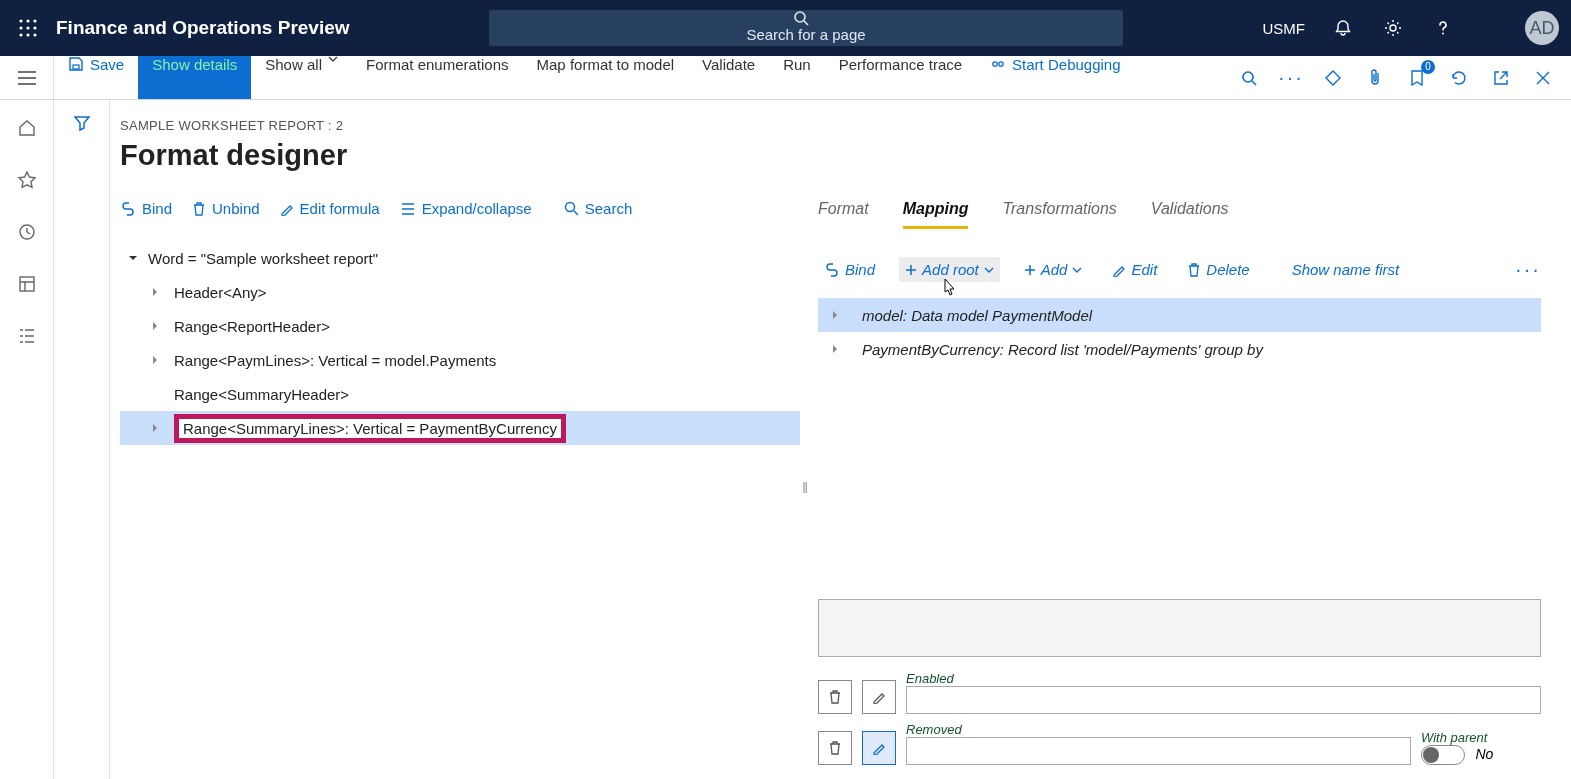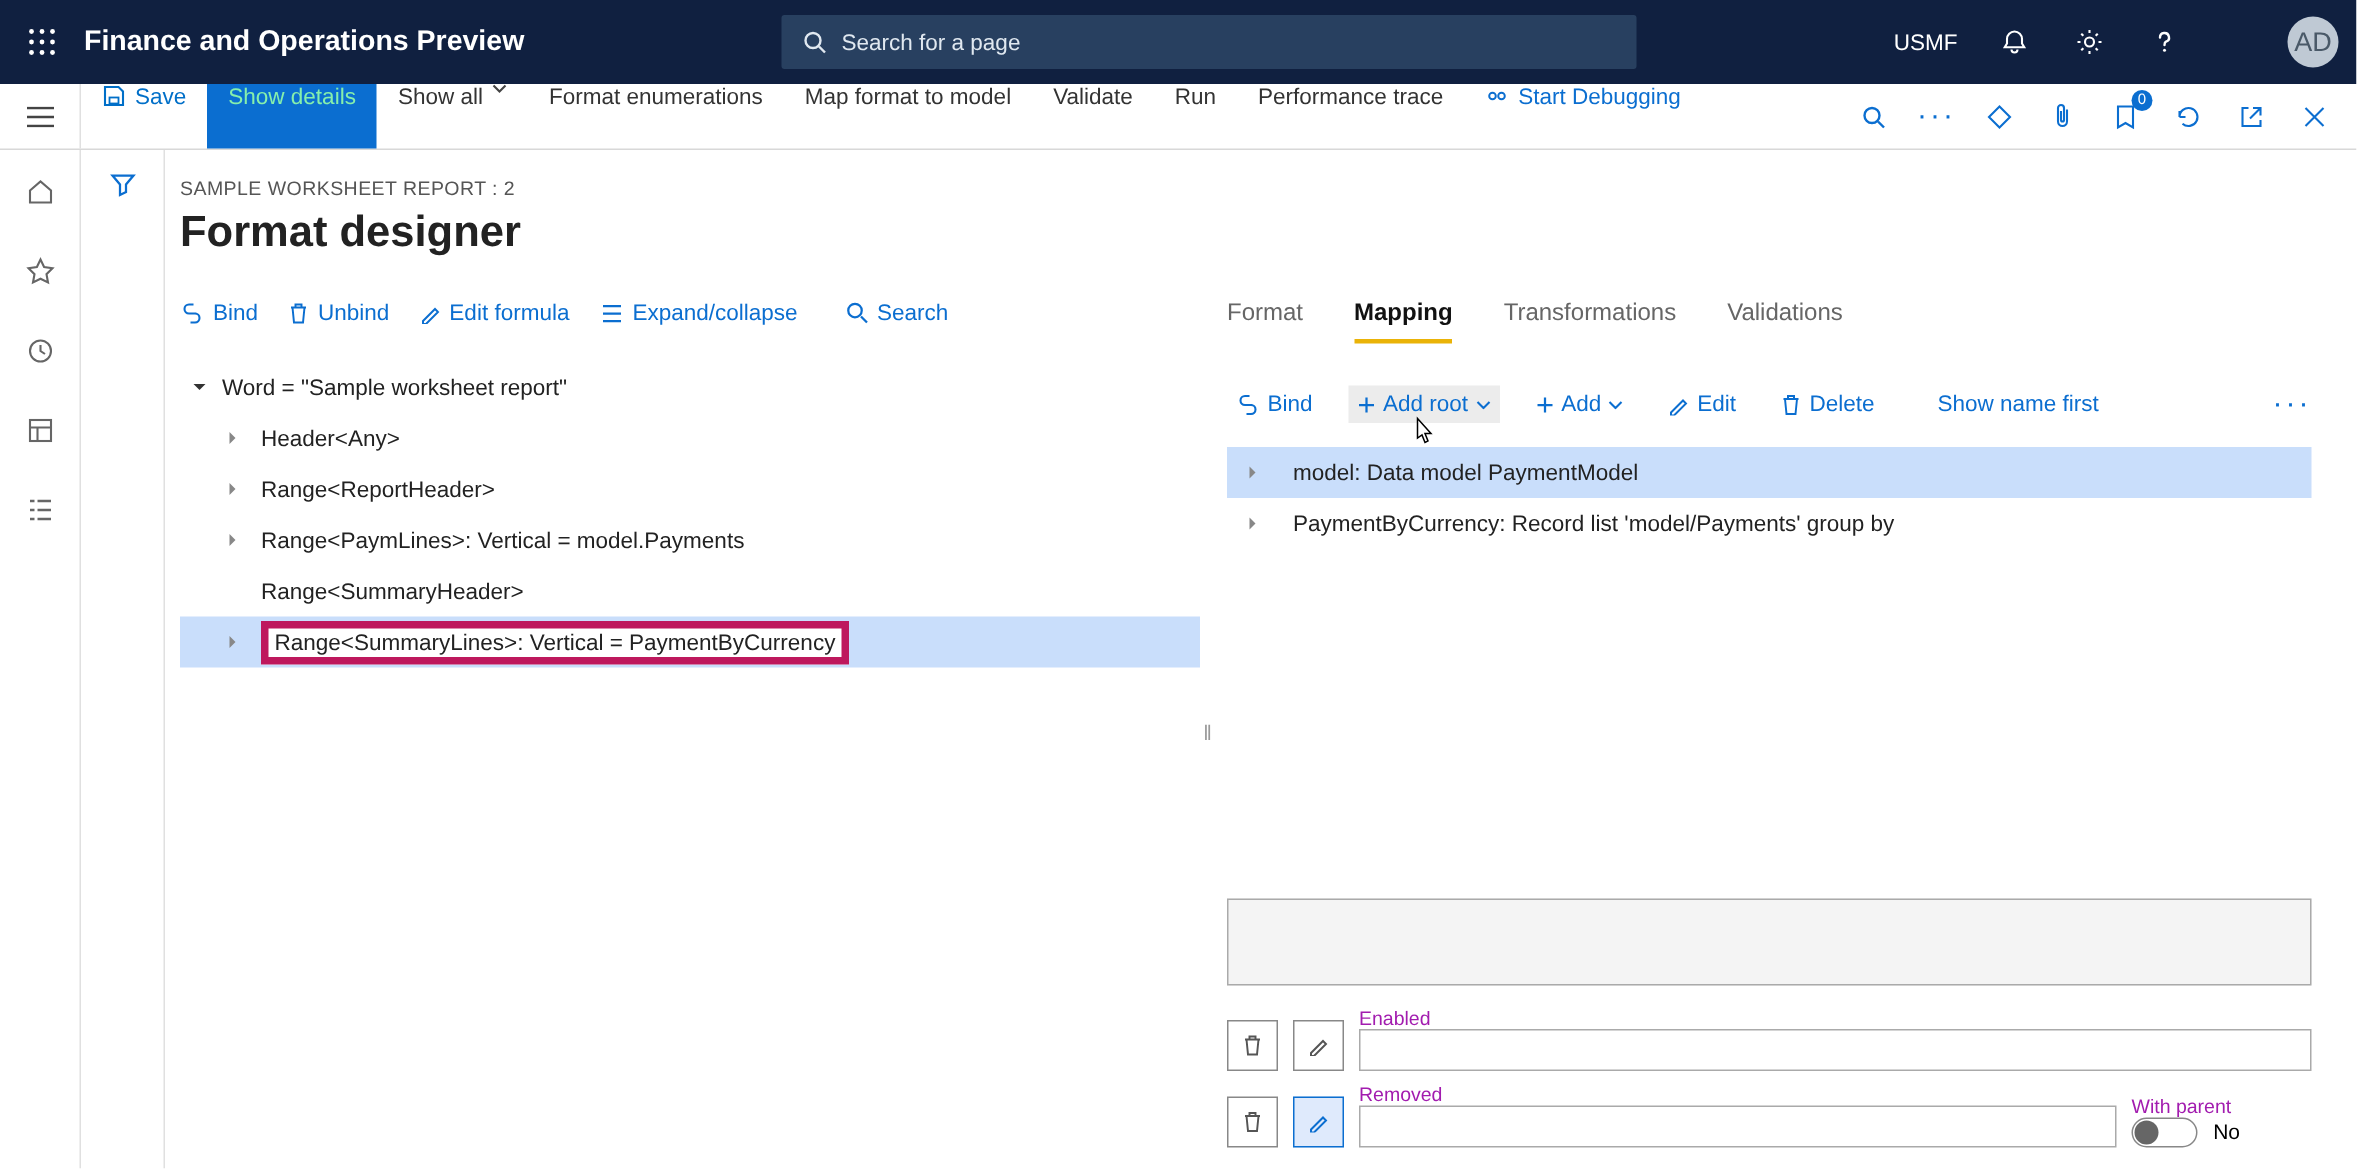--- a/index.html
+++ b/index.html
@@ -2,21 +2,21 @@
 <html><head>
 <meta charset="utf-8">
 <style>
 * { box-sizing: border-box; margin: 0; padding: 0; font-family: "Segoe UI", Arial, sans-serif; }
 body { width: 1571px; height: 779px; overflow: hidden; background: #fff; }
 
 
 .top-header { height: 56px; background: #102040; display: flex; align-items: center; color: #fff; padding: 0 12px; }
 .top-header .waffle { width: 32px; height: 32px; display:flex; align-items:center; justify-content:center; cursor:pointer; }
 .top-header .app-title { font-size: 19px; font-weight: 600; margin-left: 12px; }
-.top-header .search-box { margin-left: auto; margin-right: auto; width: 570px; height: 36px; background: #284060; border-radius: 2px; display:flex; align-items:center; padding: 0 14px; color:#e0e8f0; }
+.top-header .search-box { margin-left: auto; margin-right: auto; width: 634px; height: 36px; background: #284060; border-radius: 2px; display:flex; align-items:center; padding: 0 14px; color:#e0e8f0;flex-direction:column; }
 .top-header .search-box svg { margin-right: 10px; }
 .top-header .search-box span { font-size: 15px; }
 .top-header .right-cluster { display:flex; align-items:center; gap: 26px; }
 .top-header .right-cluster .entity { font-size: 15px; }
 .top-header .hdr-icon { width:24px; height:24px; display:flex; align-items:center; justify-content:center; cursor:pointer; }
 .top-header .avatar { width:34px; height:34px; border-radius:50%; background:#bfc9d4; color:#4a5968; display:flex; align-items:center; justify-content:center; font-size:18px; font-weight:400;margin-left:44px; }
 
 
 .cmd-bar { height: 44px; background:#fff; border-bottom:1px solid #d8d8d8; display:flex; align-items:center; }
 .cmd-bar .hamburger { width: 54px; display:flex; align-items:center; justify-content:center; border-right:1px solid #e0e0e0; height:100%; cursor:pointer;}
@@ -49,21 +49,21 @@
 .tree { margin-top:24px; padding-left:10px; }
 .tree-row { display:flex; align-items:center; height:34px; font-size:15px; color:#222; padding-left:4px; }
 .tree-row .caret { width:18px; height:18px; display:inline-flex; align-items:center; justify-content:center; margin-right:6px; }
 .tree-row.level1 { padding-left:26px;align-items:center; }
 .tree-row.level1 .caret { margin-right:10px; }
 .tree-row.selected { background:#c9defb; }
 .tree-row.selected .node-text { border:5px solid #be185d; padding:1px 4px; background:#fff; }
 
 .split-handle { position:absolute; right:-8px; top:380px; color:#999; font-size:14px; cursor:col-resize; }
 
-.right-pane { flex:1; padding:100px 30px 0 18px; display:flex; flex-direction:column; }
+.right-pane { flex:1; padding:100px 30px 0 18px; display:flex; flex-direction:column;font-style:italic; }
 .tabs { display:flex; gap:34px; font-size:16px; color:#666; }
 .tabs .tab { cursor:pointer; padding-bottom:8px; }
 .tabs .tab.active { color:#111; font-weight:600; border-bottom:3px solid #eab308; }
 
 .right-toolbar { display:flex; gap:18px; margin-top:28px; align-items:center; }
 .right-toolbar .tb { color:#0b6ed0; font-size:15px; display:flex; align-items:center; gap:5px; cursor:pointer; padding:4px 6px; }
 .right-toolbar .tb.hovered { background:#ececec; }
 .right-toolbar .ellipsis { margin-left:auto; color:#0b6ed0; cursor:pointer; }
 
 .mapping-tree { margin-top:16px; }
@@ -72,21 +72,21 @@
 .map-row .caret { width:18px; height:18px; display:inline-flex; align-items:center; justify-content:center; margin-right:18px; }
 
 .cursor-pointer { position:absolute; left:937px; top:276px; font-size:20px; pointer-events:none; }
 
 .bottom-fields { margin-top:auto; padding-bottom:6px;}
 .big-input { width:100%; height:58px; background:#f4f4f4; border:1px solid #aaa; margin-bottom:14px; }
 .field-row { display:flex; align-items:flex-end; gap:10px; margin-bottom:8px; }
 .sq-btn { width:34px; height:34px; border:1px solid #888; display:flex; align-items:center; justify-content:center; cursor:pointer; background:#fff;}
 .sq-btn.active { background:#dfeafc; border-color:#0b6ed0;}
 .field-group { flex:1; }
-.field-label { font-size:13px; color:#a21caf; }
+.field-label { font-size:13px; color:#14532d; }
 .field-input { width:100%; height:28px; border:1px solid #aaa; background:#fff; }
 .with-parent { width:120px; }
 .toggle { width:44px; height:20px; border:1px solid #888; border-radius:10px; position:relative; display:inline-block; vertical-align:middle; margin-right:6px;}
 .toggle .knob { width:16px; height:16px; background:#666; border-radius:50%; position:absolute; top:1px; left:1px; }
 .toggle-text { font-size:14px; }
 
 svg { flex-shrink:0; }
 </style>
 </head>
 <body>

